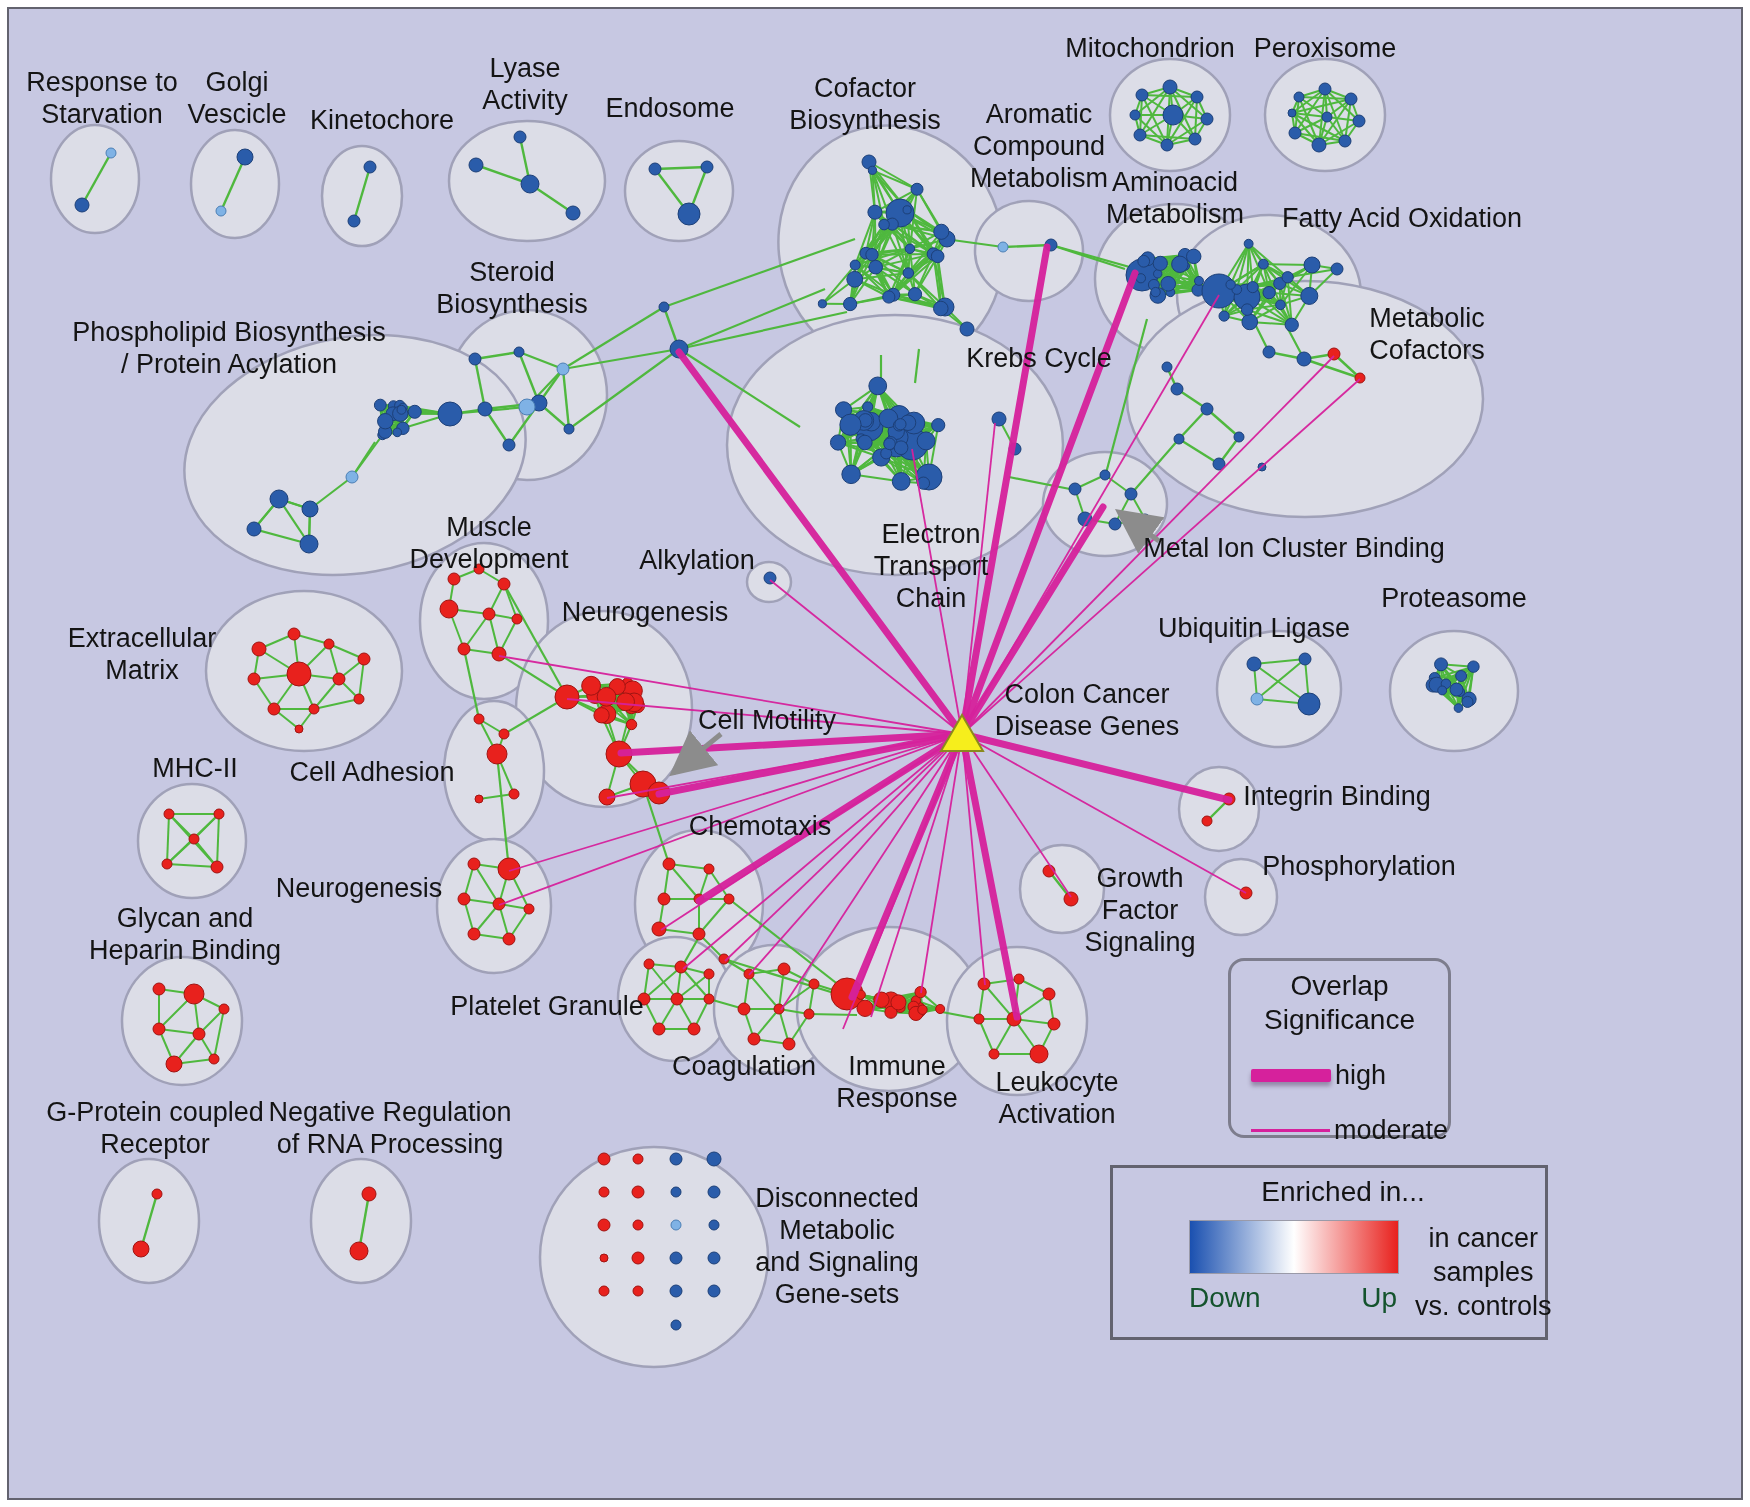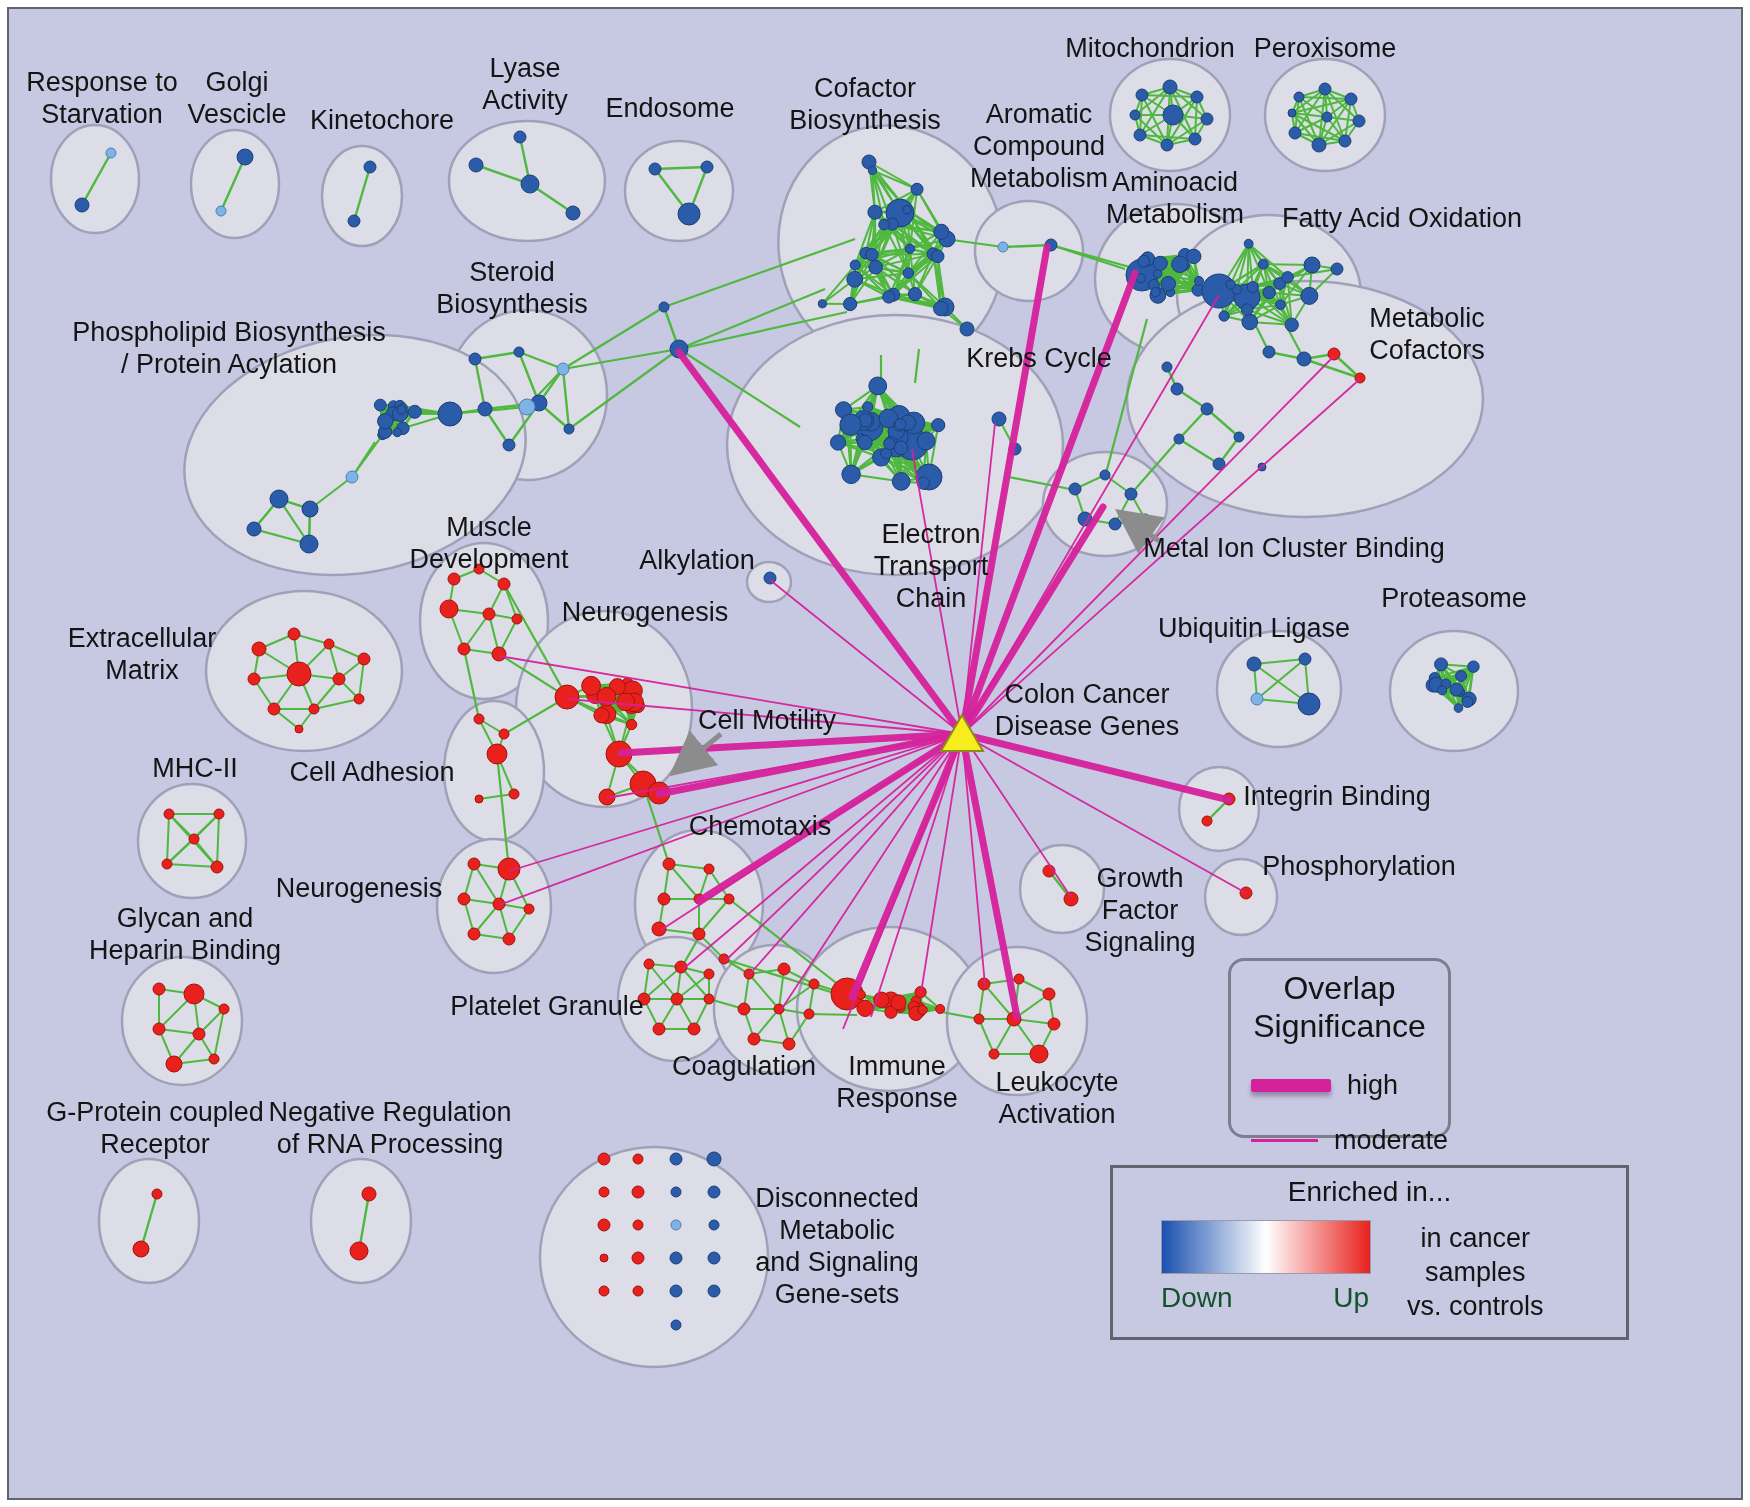--- a/index.html
+++ b/index.html
@@ -2,26 +2,26 @@
 <html><head>
 <meta charset="utf-8">
 <style>
   html,body{margin:0;padding:0;background:#ffffff;}
   .figure{position:relative;width:1750px;height:1507px;box-sizing:border-box;border:7px solid #ffffff;background:#c7c8e2;overflow:hidden;font-family:"Liberation Sans",sans-serif;}
   .frame{position:absolute;inset:0;border:2.5px solid #63636f;pointer-events:none;}
   #net{position:absolute;left:0;top:0;}
   #labels{position:absolute;left:0;top:0;width:100%;height:100%;pointer-events:none;}
   .lbl{position:absolute;transform:translateX(-50%);font-size:27px;line-height:1.18;color:#141414;text-align:center;white-space:pre;}
   .legend-overlap{position:absolute;left:1221px;top:951px;width:223px;height:180px;border:3px solid #7d7d8d;border-radius:16px;box-sizing:border-box;padding-top:8px;}
-  .lg-title{font-size:32px;text-align:center;white-space:pre;line-height:1.2;color:#141414;}
-  .lg-row{display:flex;align-items:center;gap:16px;padding-left:20px;margin-top:24px;}
+  .lg-title{font-size:28px;text-align:center;white-space:pre;line-height:1.2;color:#141414;}
+  .lg-row{display:flex;align-items:center;gap:4px;padding-left:20px;margin-top:24px;}
   .line-high{width:80px;height:13px;border-radius:2px;box-shadow:0 4px 4px rgba(70,40,80,.4);}
   .line-mod{width:80px;height:3px;}
   .lg-lab{font-size:27px;color:#141414;}
-  .legend-enriched{position:absolute;left:1103px;top:1158px;width:519px;height:175px;border:3.5px solid #63636f;box-sizing:border-box;}
+  .legend-enriched{position:absolute;left:1103px;top:1158px;width:438px;height:175px;border:3.5px solid #63636f;box-sizing:border-box;padding-left:28px;}
   .lg-title2{font-size:28px;text-align:center;margin-top:8px;color:#141414;}
   .enr-body{display:flex;padding:12px 14px 0 48px;}
   .grad-col{width:230px;}
   .grad-bar{width:208px;height:52px;border:1px solid #9a9aa8;}
   .grad-ends{display:flex;justify-content:space-between;width:208px;font-size:28px;margin-top:8px;color:#14532d;}
   .grad-note{font-size:27px;text-align:center;white-space:pre;line-height:1.25;margin-left:16px;margin-top:2px;color:#141414;}
 </style>
 </head>
 <body>
 

